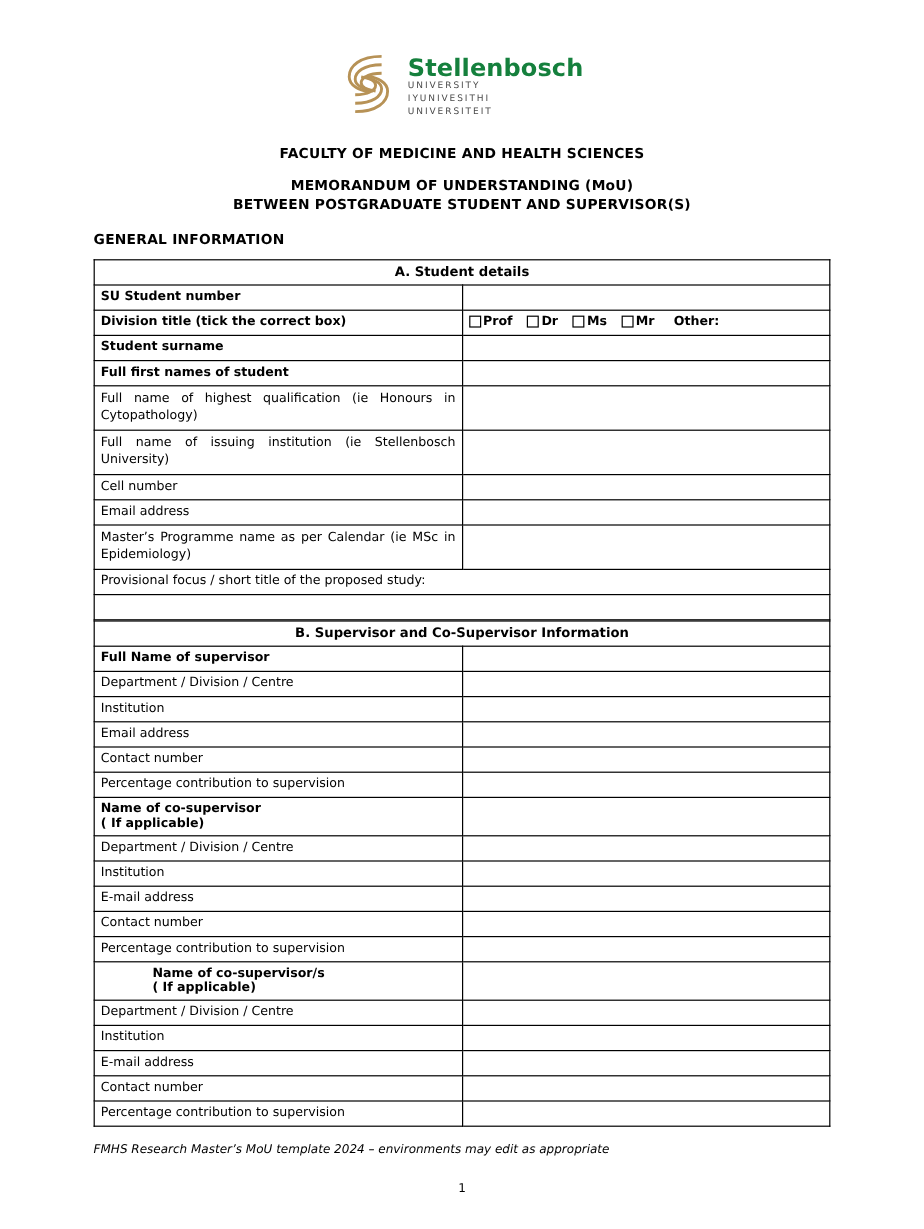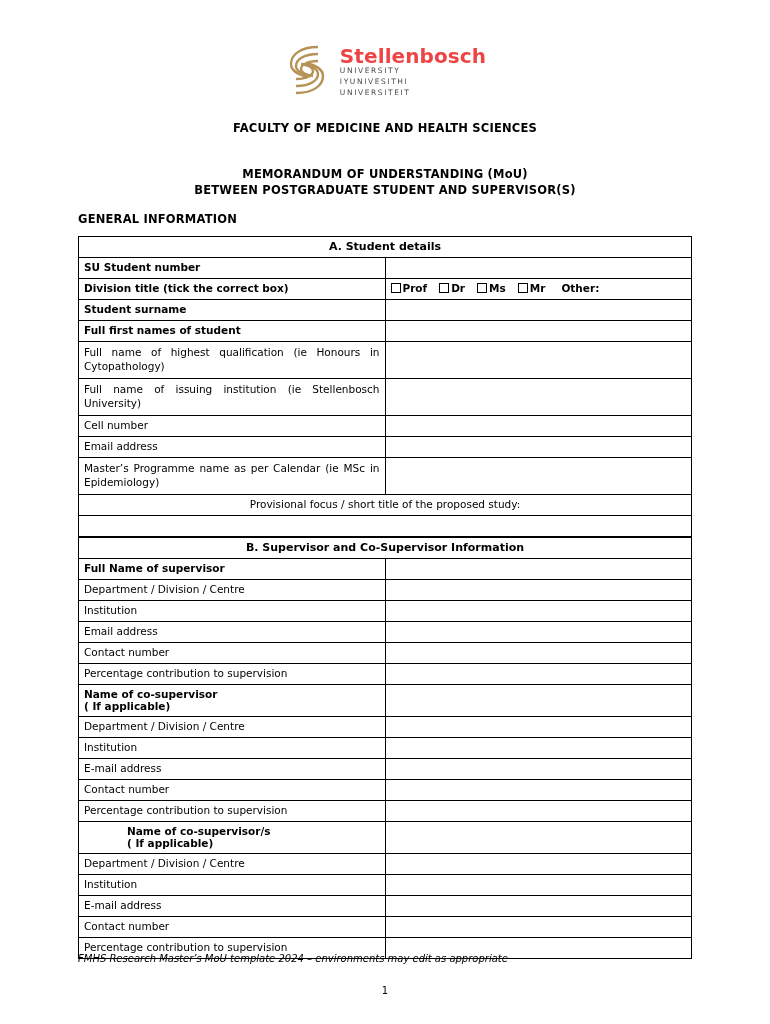--- a/index.html
+++ b/index.html
@@ -44,39 +44,39 @@
   }
   .logo-text {
     padding-top: 4px;
   }
   .logo-title {
     font-family: "DejaVu Sans", sans-serif;
     font-size: 20px;
     font-weight: bold;
     letter-spacing: 0.1px;
     line-height: 1;
-    color: #ef4444;
+    color: #15803d;
   }
   .logo-sub {
     margin-top: 0;
     font-size: 7.5px;
     letter-spacing: 1.6px;
     line-height: 1.45;
     color: #4a4a4a;
     text-transform: uppercase;
   }
 
   
   .doc-heading {
     text-align: center;
     font-size: 11.5px;
     font-weight: bold;
     letter-spacing: 0.2px;
   }
-  .doc-heading.h1 { margin-bottom: 32px; }
+  .doc-heading.h1 { margin-bottom: 12px; }
   .doc-heading.h2 { margin-bottom: 2px; }
   .doc-heading.h3 { margin-bottom: 0; }
 
   .section-label {
     margin-top: 15px;
     margin-bottom: 10px;
     font-size: 11.5px;
     font-weight: bold;
     letter-spacing: 0.2px;
   }
@@ -103,21 +103,21 @@
   }
   td.lbl { width: 264px; }
   td.val { width: 348px; }
   .bold { font-weight: bold; }
   .justify {
     text-align: justify;
     text-align-last: left;
     line-height: 1.38;
   }
   .two-line { height: 28px; }
-  .tall-free { height: 38px; text-align: center; }
+  .tall-free { height: 38px; }
 
   .title-options {
     display: flex;
     align-items: flex-start;
     gap: 4px;
     font-weight: bold;
     font-size: 10.5px;
     white-space: nowrap;
   }
   .title-options .opt {

